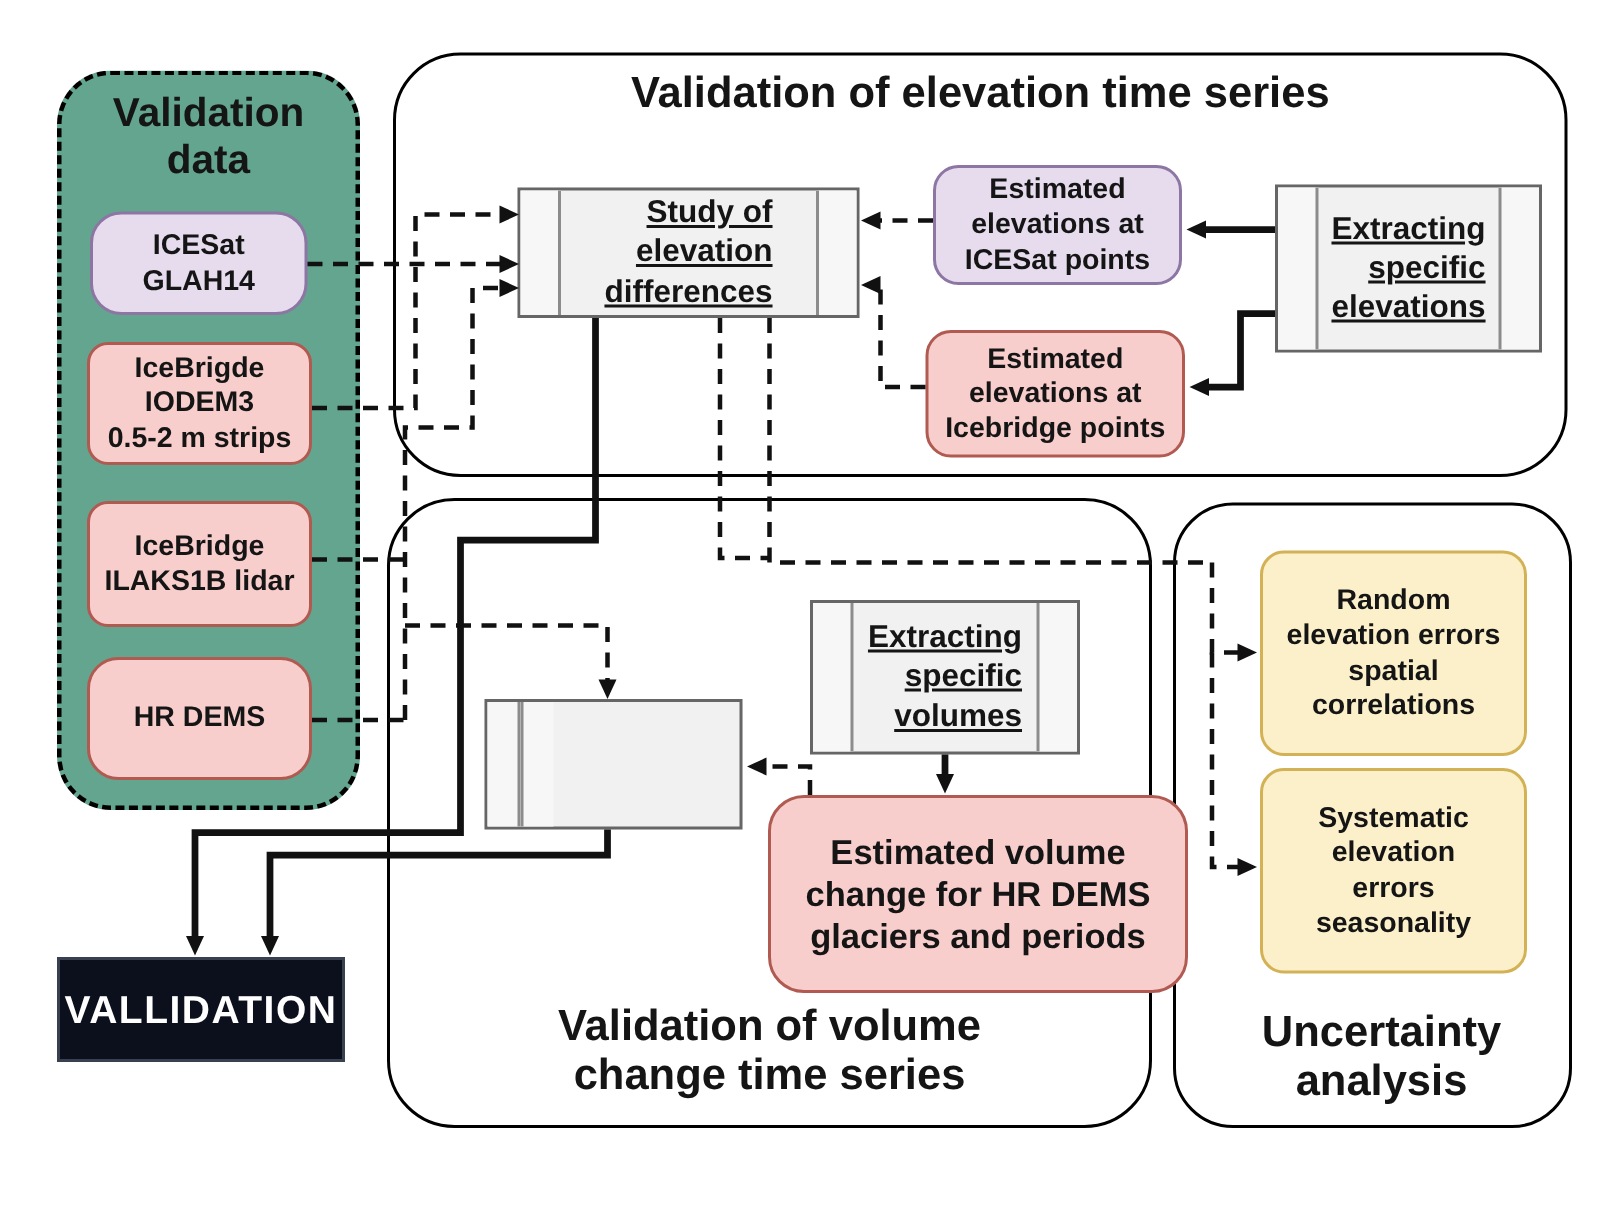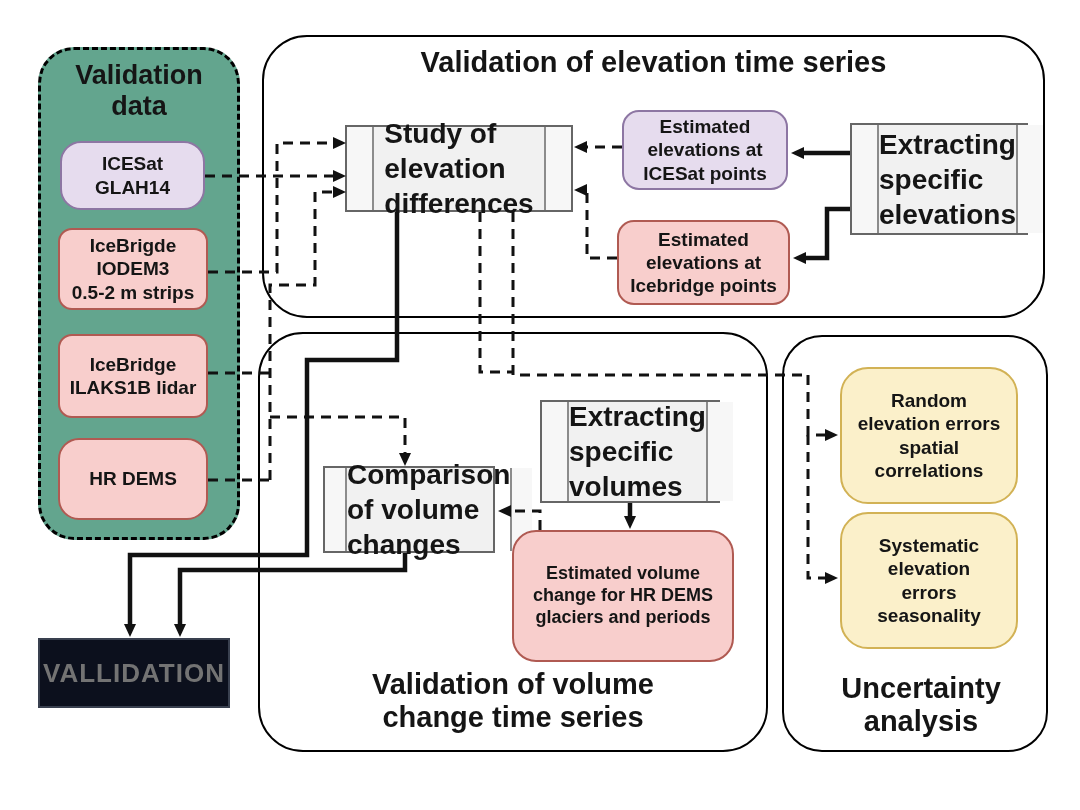--- a/index.html
+++ b/index.html
@@ -12,32 +12,32 @@
   .container{border:2.5px solid #000;border-radius:45px;background:#ffffff;}
   .green-panel{background:#63a58e;border:3.5px dashed #000;border-radius:36px;}
   .panel-title{font-weight:700;text-align:center;white-space:pre-line;line-height:1.13;}
   
   .rbox{
     border-radius:14px;border:2.5px solid;display:flex;align-items:center;justify-content:center;
     text-align:center;font-weight:700;white-space:pre-line;line-height:1.22;font-size:19px;
   }
   .purple{background:#e6dcee;border-color:#8d76a3;border-radius:21px;}
   .pink{background:#f8cecc;border-color:#b05a52;}
-  .yellow{background:#fbf0ca;border-color:#d2b255;border-radius:28px;}
+  .yellow{background:#fbf0ca;border-color:#d2b255;border-radius:16px;}
   
   .process{border:2.5px solid #666;background:#f1f1f1;display:flex;}
   .pbar{width:25px;background:#f7f7f7;flex:0 0 auto;}
   .pbar.l{border-right:2px solid #8c8c8c;}
   .pbar.r{border-left:2px solid #8c8c8c;}
   .plabel{
-    flex:1;display:flex;align-items:center;justify-content:center;text-align:left;
-    font-weight:700;white-space:pre-line;line-height:1.25;font-size:28px;
+    flex:1;display:flex;align-items:center;justify-content:center;text-align:right;
+    font-weight:700;white-space:pre-line;line-height:1.25;font-size:21px;text-decoration:underline;
   }
   .black-box{
-    background:#0c101d;border:2px solid #39404f;color:#737373;display:flex;align-items:center;
+    background:#0c101d;border:2px solid #39404f;color:#ffffff;display:flex;align-items:center;
     justify-content:center;font-weight:700;font-size:26px;letter-spacing:1px;
   }
   #wires{position:absolute;left:0;top:0;pointer-events:none;}
 </style>
 </head>
 <body>
 
 <div id="canvas">
 
   <div class="abs container" style="left:262px;top:35px;width:783px;height:283px;"></div>
@@ -78,33 +78,30 @@
   <div class="abs process" style="left:850px;top:123px;width:178px;height:112px;">
     <div class="pbar l"></div>
     <div class="plabel">Extracting
 specific
 elevations</div>
     <div class="pbar r"></div>
   </div>
 
   <div class="abs process" style="left:323px;top:466px;width:172px;height:87px;">
     <div class="pbar l" style="width:20px"></div>
-    <div class="plabel">Comparison
-of volume
-changes</div>
     <div class="pbar r" style="width:20px"></div>
   </div>
   <div class="abs process" style="left:540px;top:400px;width:180px;height:103px;">
     <div class="pbar l"></div>
     <div class="plabel">Extracting
 specific
 volumes</div>
     <div class="pbar r"></div>
   </div>
-  <div class="abs rbox pink" style="left:512px;top:530px;width:222px;height:132px;border-radius:24px;font-size:18px;">Estimated volume
+  <div class="abs rbox pink" style="left:512px;top:530px;width:280px;height:132px;border-radius:24px;font-size:23px;">Estimated volume
 change for HR DEMS
 glaciers and periods</div>
 
   <div class="abs rbox yellow" style="left:840px;top:367px;width:178px;height:137px;">Random
 elevation errors
 spatial
 correlations</div>
   <div class="abs rbox yellow" style="left:840px;top:512px;width:178px;height:137px;">Systematic
 elevation
 errors

